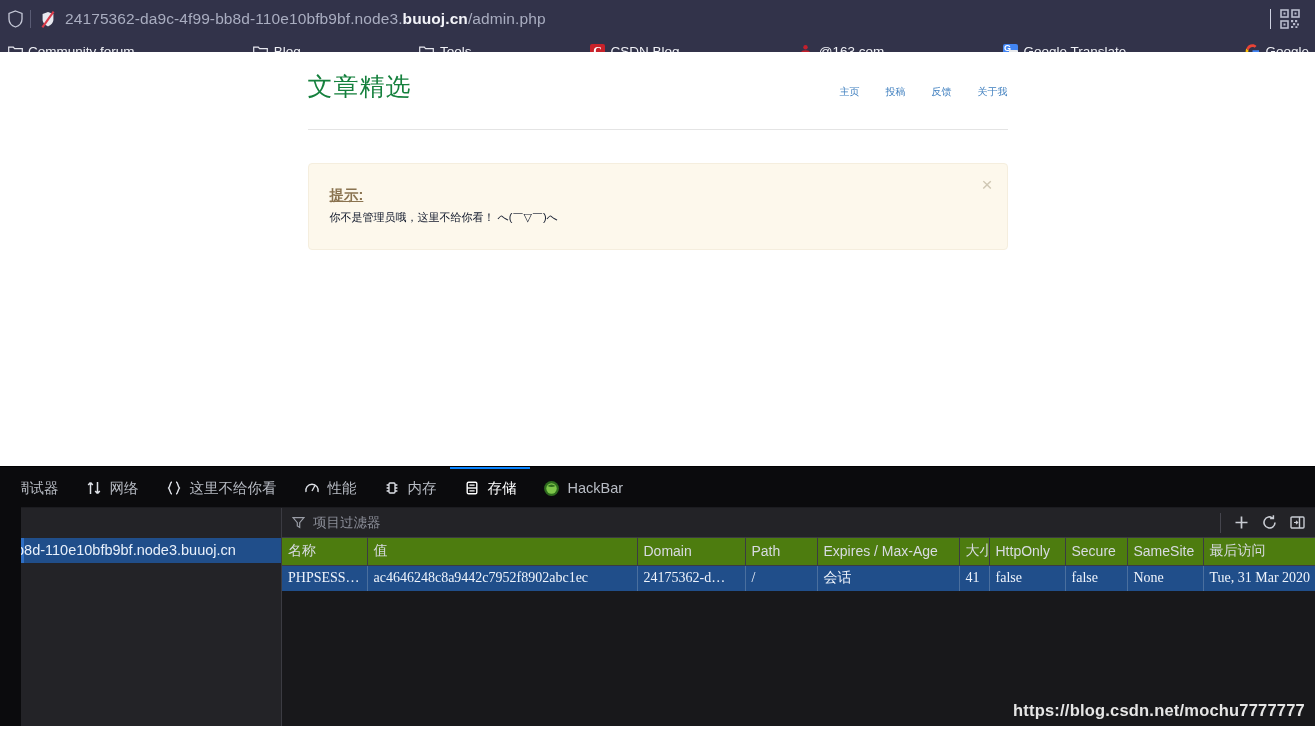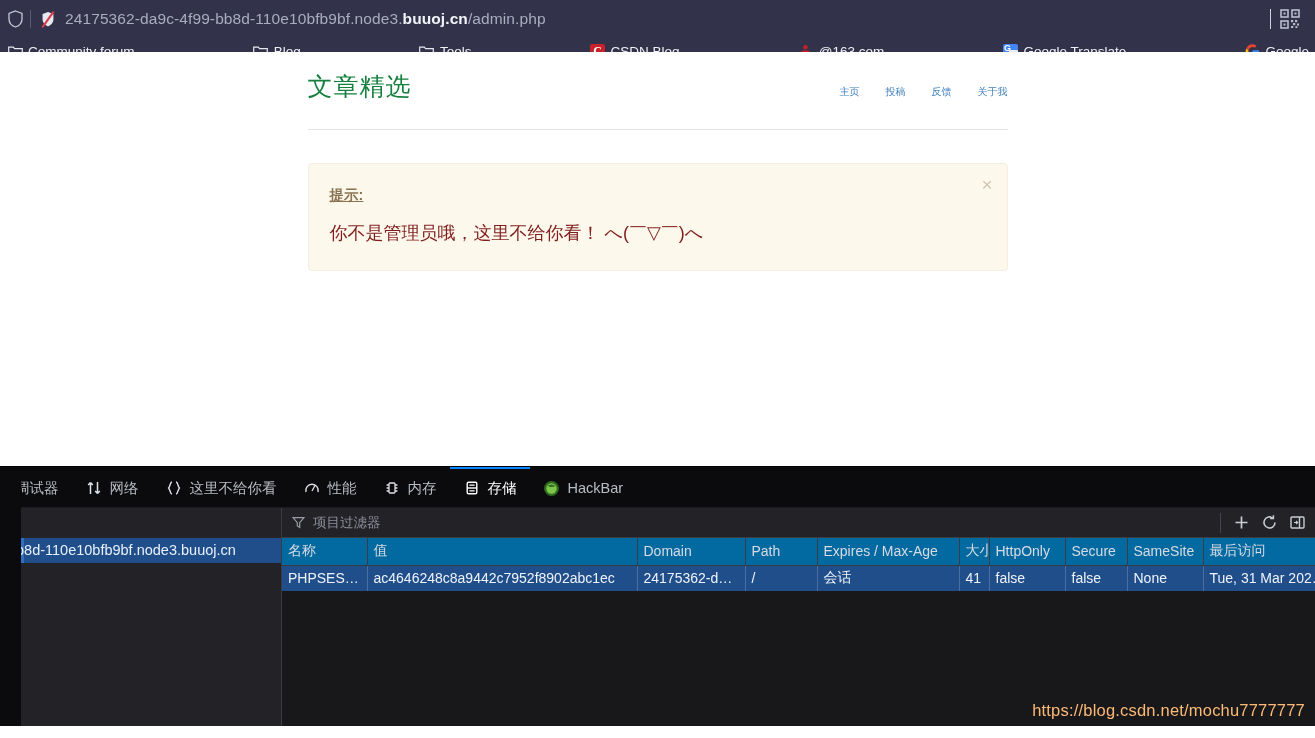--- a/index.html
+++ b/index.html
@@ -124,21 +124,21 @@
     margin-top: 33px;
     background: #fdf8ec;
     border: 1px solid #f5eede;
     border-radius: 4px;
     padding: 20px 20px 22px 21px;
     position: relative;
     color: #8a7350;
     line-height: 1.55;
   }
   #alert-title { font-size: 14.5px; font-weight: bold; color: #8a7350; text-decoration: underline; }
-  #alert-message { font-size: 18px; color: #7f1d1d; margin-top: 14px; }
+  #alert-message { font-size: 11px; color: #0f172a; margin-top: 3px; }
   #alert-close {
     position: absolute;
     top: 11px; right: 14px;
     font-size: 19px;
     color: #cfc7b3;
     cursor: pointer;
     line-height: 1;
     font-family:"Liberation Sans", sans-serif;
   }
 
@@ -223,21 +223,21 @@
     flex: 1 1 auto;
     font-family: "Liberation Sans", sans-serif;
   }
   #filter-input::placeholder { color: #8b8e98; }
   .fb-sep { width:1px;height:20px;background:#45454d;margin:0 6px; flex:0 0 auto;}
   .fb-btn { width:28px;height:26px;display:flex;align-items:center;justify-content:center;cursor:pointer;color:#c8cbd2;flex:0 0 auto;}
 
   #cookie-table-wrap { flex:1 1 auto; overflow:hidden; background:#18181b; }
   table#cookie-table { border-collapse: collapse; width:100%; table-layout: fixed; }
   #cookie-table thead th {
-    background: #0369a1;
+    background: #4d7c0f;
     color: #d8dbe2;
     font-weight: normal;
     font-size: 14px;
     text-align: left;
     height: 27px;
     padding: 0 6px;
     border-right: 1px solid #3b3b42;
     border-bottom: 1px solid #3b3b42;
     white-space: nowrap;
     overflow: hidden;
@@ -246,31 +246,33 @@
   #cookie-table tbody td {
     background: #204e8a;
     color: #eef3fb;
     font-size: 14px;
     height: 26px;
     padding: 0 6px;
     border-right: 1px solid #4a6f9e;
     white-space: nowrap;
     overflow: hidden;
     text-overflow: ellipsis;
+    font-family: Liberation Serif, serif;
   }
   #cookie-table tbody tr { cursor: pointer; }
   #table-filler { background:#18181b; flex:1 1 auto; }
   #watermark {
     position: absolute;
     right: 10px;
     bottom: 6px;
-    color: #fdba74;
+    color: #e5e5e5;
     font-size: 16.5px;
     letter-spacing: 0.2px;
     pointer-events: none;
+    font-weight: bold;
   }
   #devtools-bottom-wrap { position: relative; flex:1 1 auto; display:flex; flex-direction:column; min-height:0;}
 </style>
 </head>
 <body>
 
 <div id="browser-chrome">
 
   <div id="urlbar-row">
     <span class="shield-icon">

